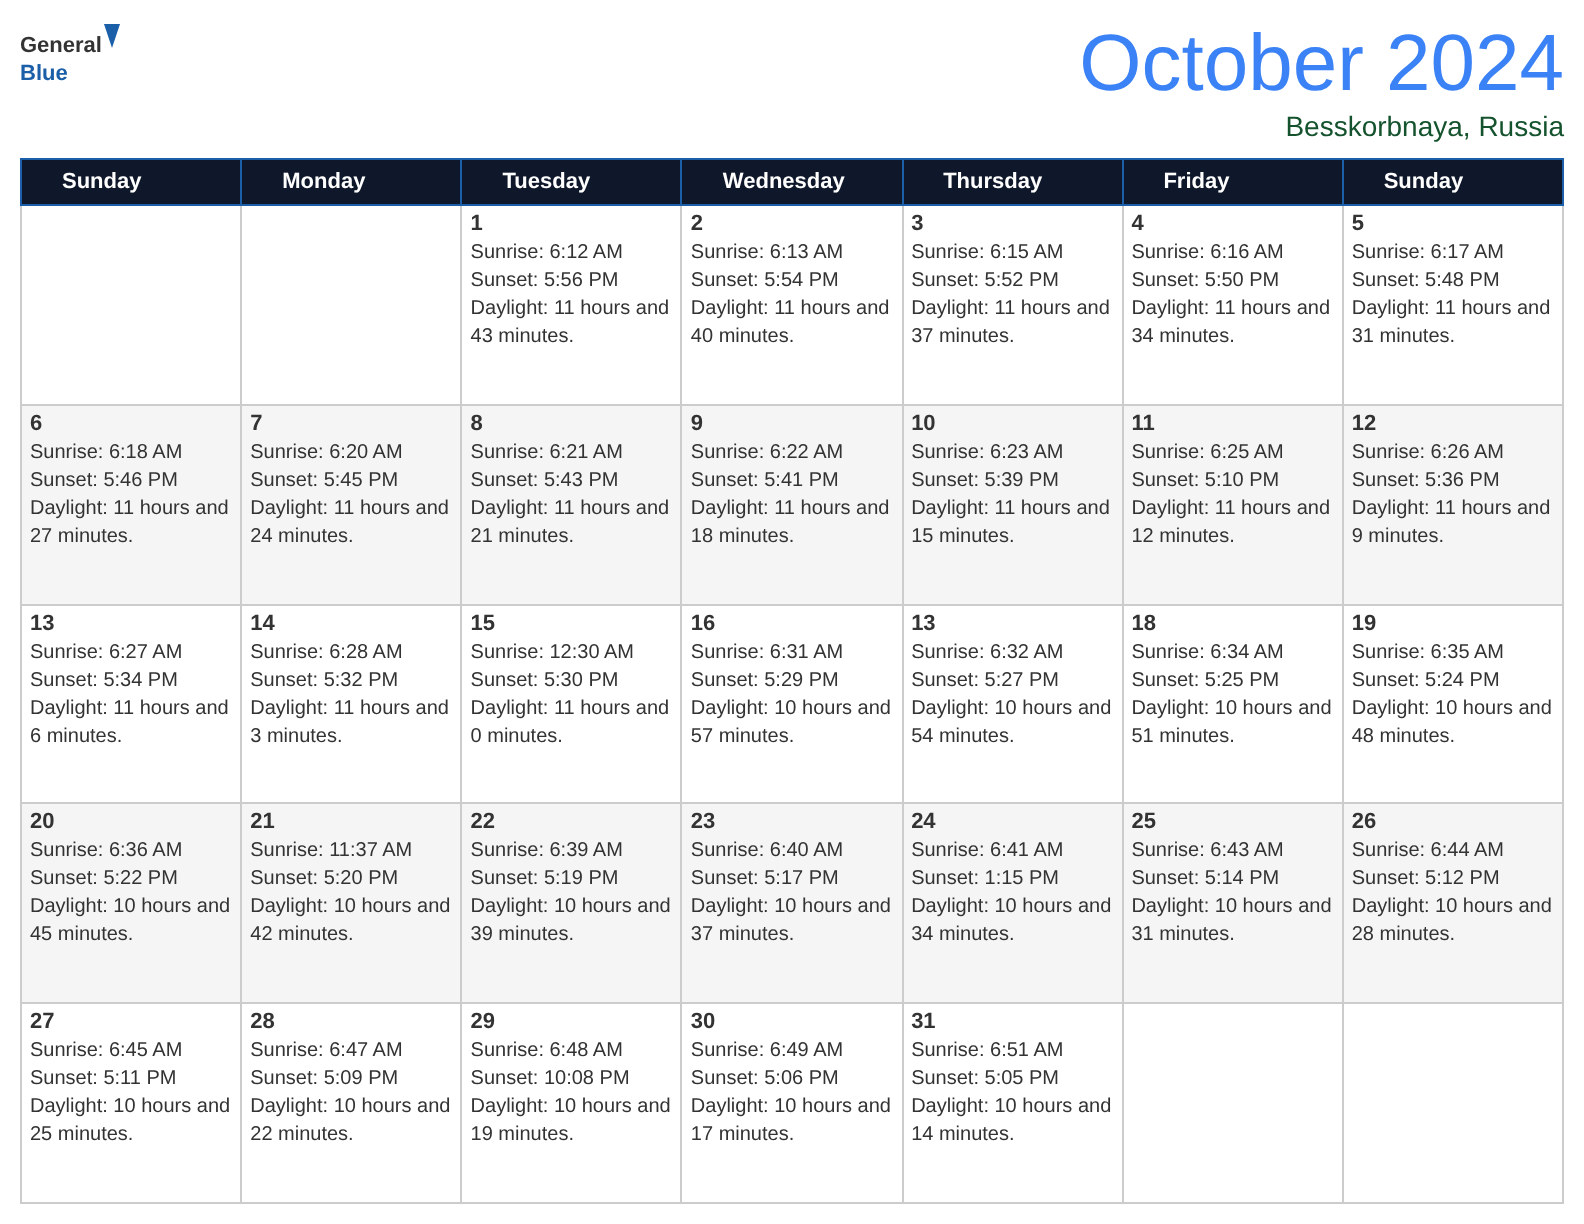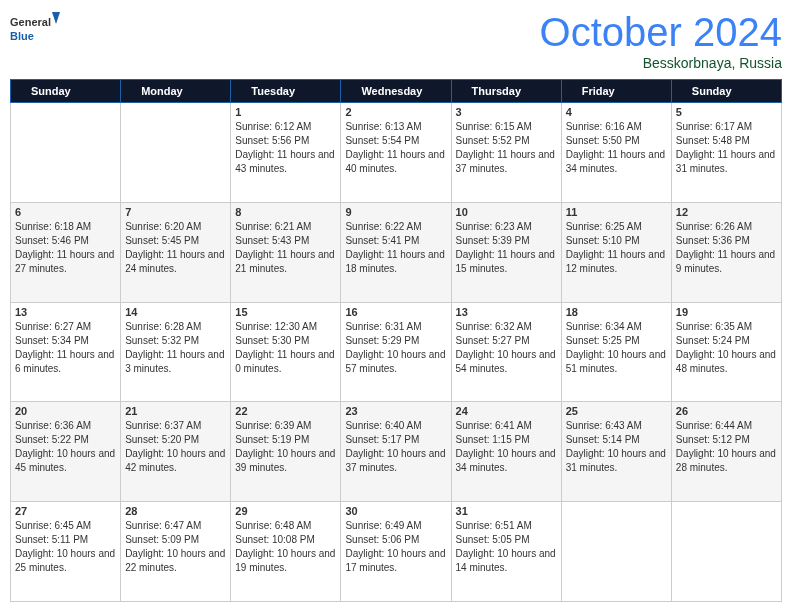--- a/index.html
+++ b/index.html
@@ -281,21 +281,21 @@
           <span class="day-num">20</span>
           <div class="day-info">
             <span>Sunrise: 6:36 AM</span><br>
             <span>Sunset: 5:22 PM</span><br>
             <span>Daylight: 10 hours and 45 minutes.</span>
           </div>
         </td>
           <td>
           <span class="day-num">21</span>
           <div class="day-info">
-            <span>Sunrise: 6:37 AM</span><br>
+            <span>Sunrise: 11:37 AM</span><br>
             <span>Sunset: 5:20 PM</span><br>
             <span>Daylight: 10 hours and 42 minutes.</span>
           </div>
         </td>
           <td>
           <span class="day-num">22</span>
           <div class="day-info">
             <span>Sunrise: 6:39 AM</span><br>
             <span>Sunset: 5:19 PM</span><br>
             <span>Daylight: 10 hours and 39 minutes.</span>

